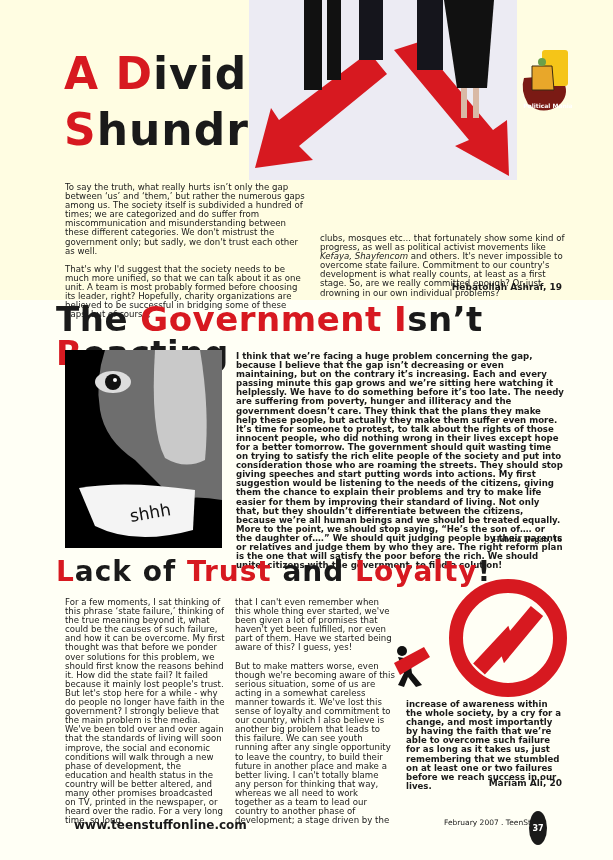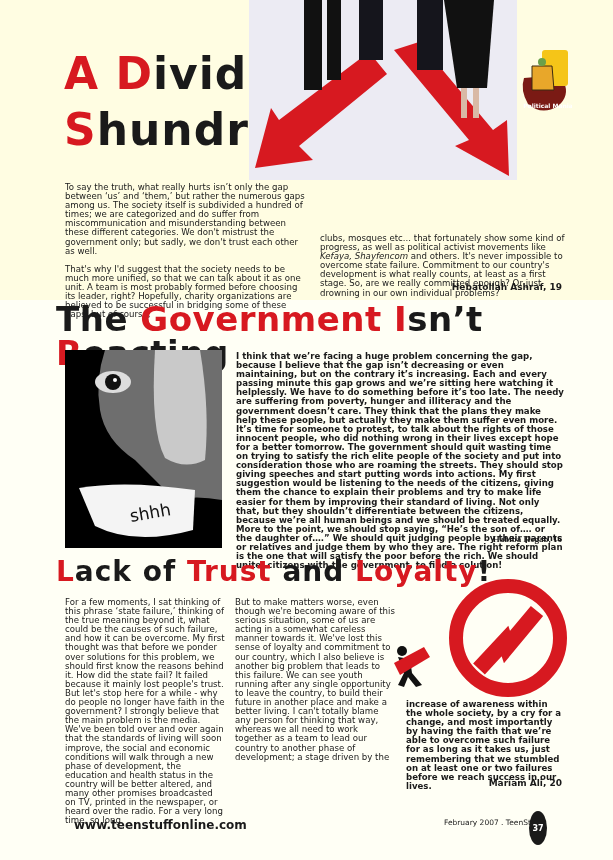--- a/index.html
+++ b/index.html
@@ -145,20 +145,21 @@
     <circle cx="10" cy="6" r="5" fill="#111"></circle>
     <path d="M6 12 L18 14 L20 28 L30 40 L24 42 L16 32 L12 42 L6 40 L12 28 Z" fill="#111"></path>
     <polygon points="2,18 32,2 38,12 8,30" fill="#d71920"></polygon>
   </svg>
 </div>
 
 <div class="body-text" style="left:65px; top:598px; width:160px;">
   <p>For a few moments, I sat thinking of this phrase ‘state failure,’ thinking of the true meaning beyond it, what could be the causes of such failure, and how it can be overcome. My first thought was that before we ponder over solutions for this problem, we should first know the reasons behind it. How did the state fail? It failed because it mainly lost people's trust. But let's stop here for a while - why do people no longer have faith in the government? I strongly believe that the main problem is the media. We've been told over and over again that the standards of living will soon improve, the social and economic conditions will walk through a new phase of development, the education and health status in the country will be better altered, and many other promises broadcasted on TV, printed in the newspaper, or heard over the radio. For a very long time, so long</p>
 </div>
 <div class="body-text" style="left:235px; top:598px; width:160px;">
+  <p>that I can't even remember when this whole thing ever started, we've been given a lot of promises that haven't yet been fulfilled, nor even part of them. Have we started being aware of this? I guess, yes!</p>
   <p>But to make matters worse, even though we're becoming aware of this serious situation, some of us are acting in a somewhat careless manner towards it. We've lost this sense of loyalty and commitment to our country, which I also believe is another big problem that leads to this failure. We can see youth running after any single opportunity to leave the country, to build their future in another place and make a better living. I can't totally blame any person for thinking that way, whereas we all need to work together as a team to lead our country to another phase of development; a stage driven by the</p>
 </div>
 <div class="body-text" style="left:406px; top:700px; width:160px;font-weight:bold;">
   <p>increase of awareness within the whole society, by a cry for a change, and most importantly by having the faith that we’re able to overcome such failure for as long as it takes us, just remembering that we stumbled on at least one or two failures before we reach success in our lives.</p>
 </div>
 <div class="byline" style="left:420px; top:778px; width:142px;">Mariam Ali, 20</div>
 
 <div class="footer-left">www.teenstuffonline.com</div>
 <div class="footer-right">February 2007 . TeenStuff</div>
 <div class="page-badge">37</div>

